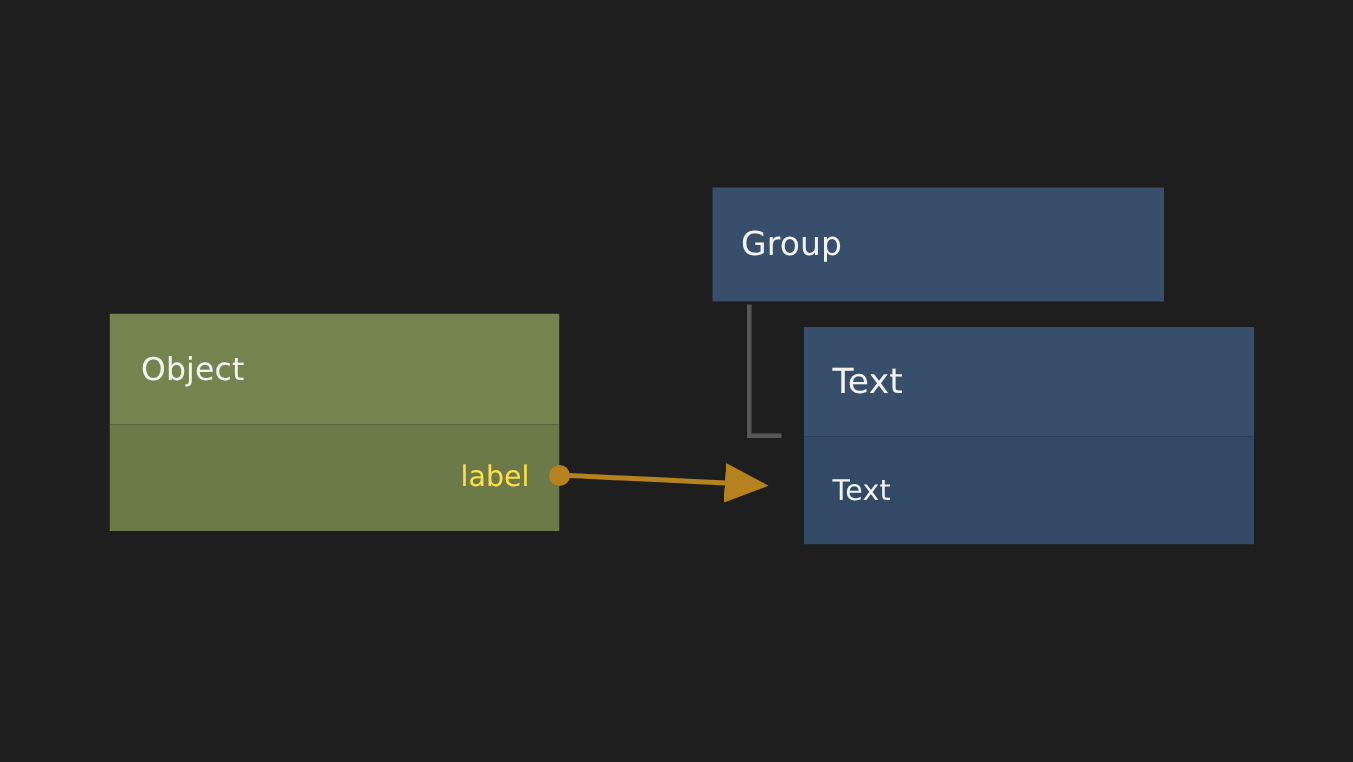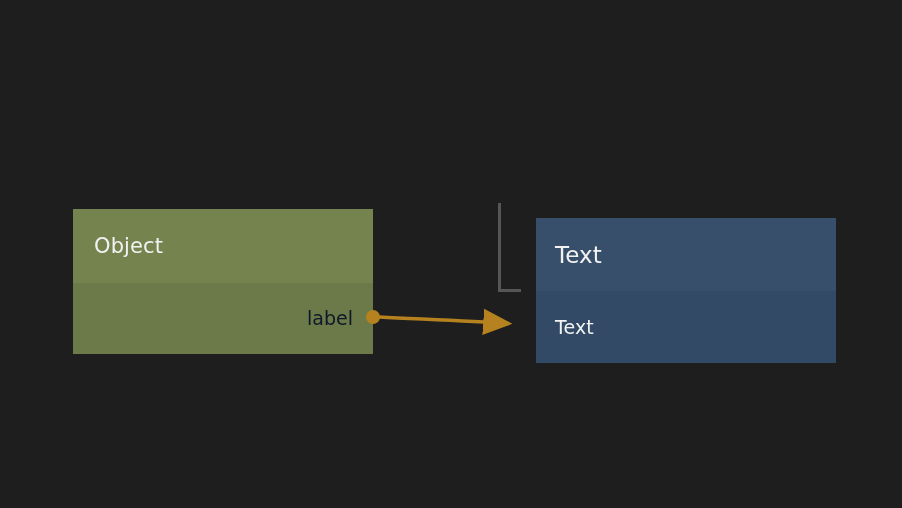--- a/index.html
+++ b/index.html
@@ -58,21 +58,21 @@
   }
   #node-object .node-header .node-title {
     font-size: 21px;
   }
   #node-object .node-body {
     background: #6b7a48;
     justify-content: flex-end;
     padding-right: 20px;
   }
   .port-label {
-    color: #0f172a;
+    color: #fde047;
     font-size: 19px;
     white-space: nowrap;
     line-height: 1;
   }
 
   
   #node-group {
     left: 475px;
     top: 125px;
     width: 301px;
@@ -134,20 +134,25 @@
 
   <div class="node" id="node-object">
     <div class="node-header">
       <span class="node-title">Object</span>
     </div>
     <div class="node-body">
       <span class="port-label">label</span>
     </div>
   </div>
 
+  <div class="node" id="node-group">
+    <div class="node-header">
+      <span class="node-title">Group</span>
+    </div>
+  </div>
 
   <div class="node" id="node-text">
     <div class="node-header">
       <span class="node-title">Text</span>
     </div>
     <div class="node-body">
       <span class="node-title">Text</span>
     </div>
   </div>
 

